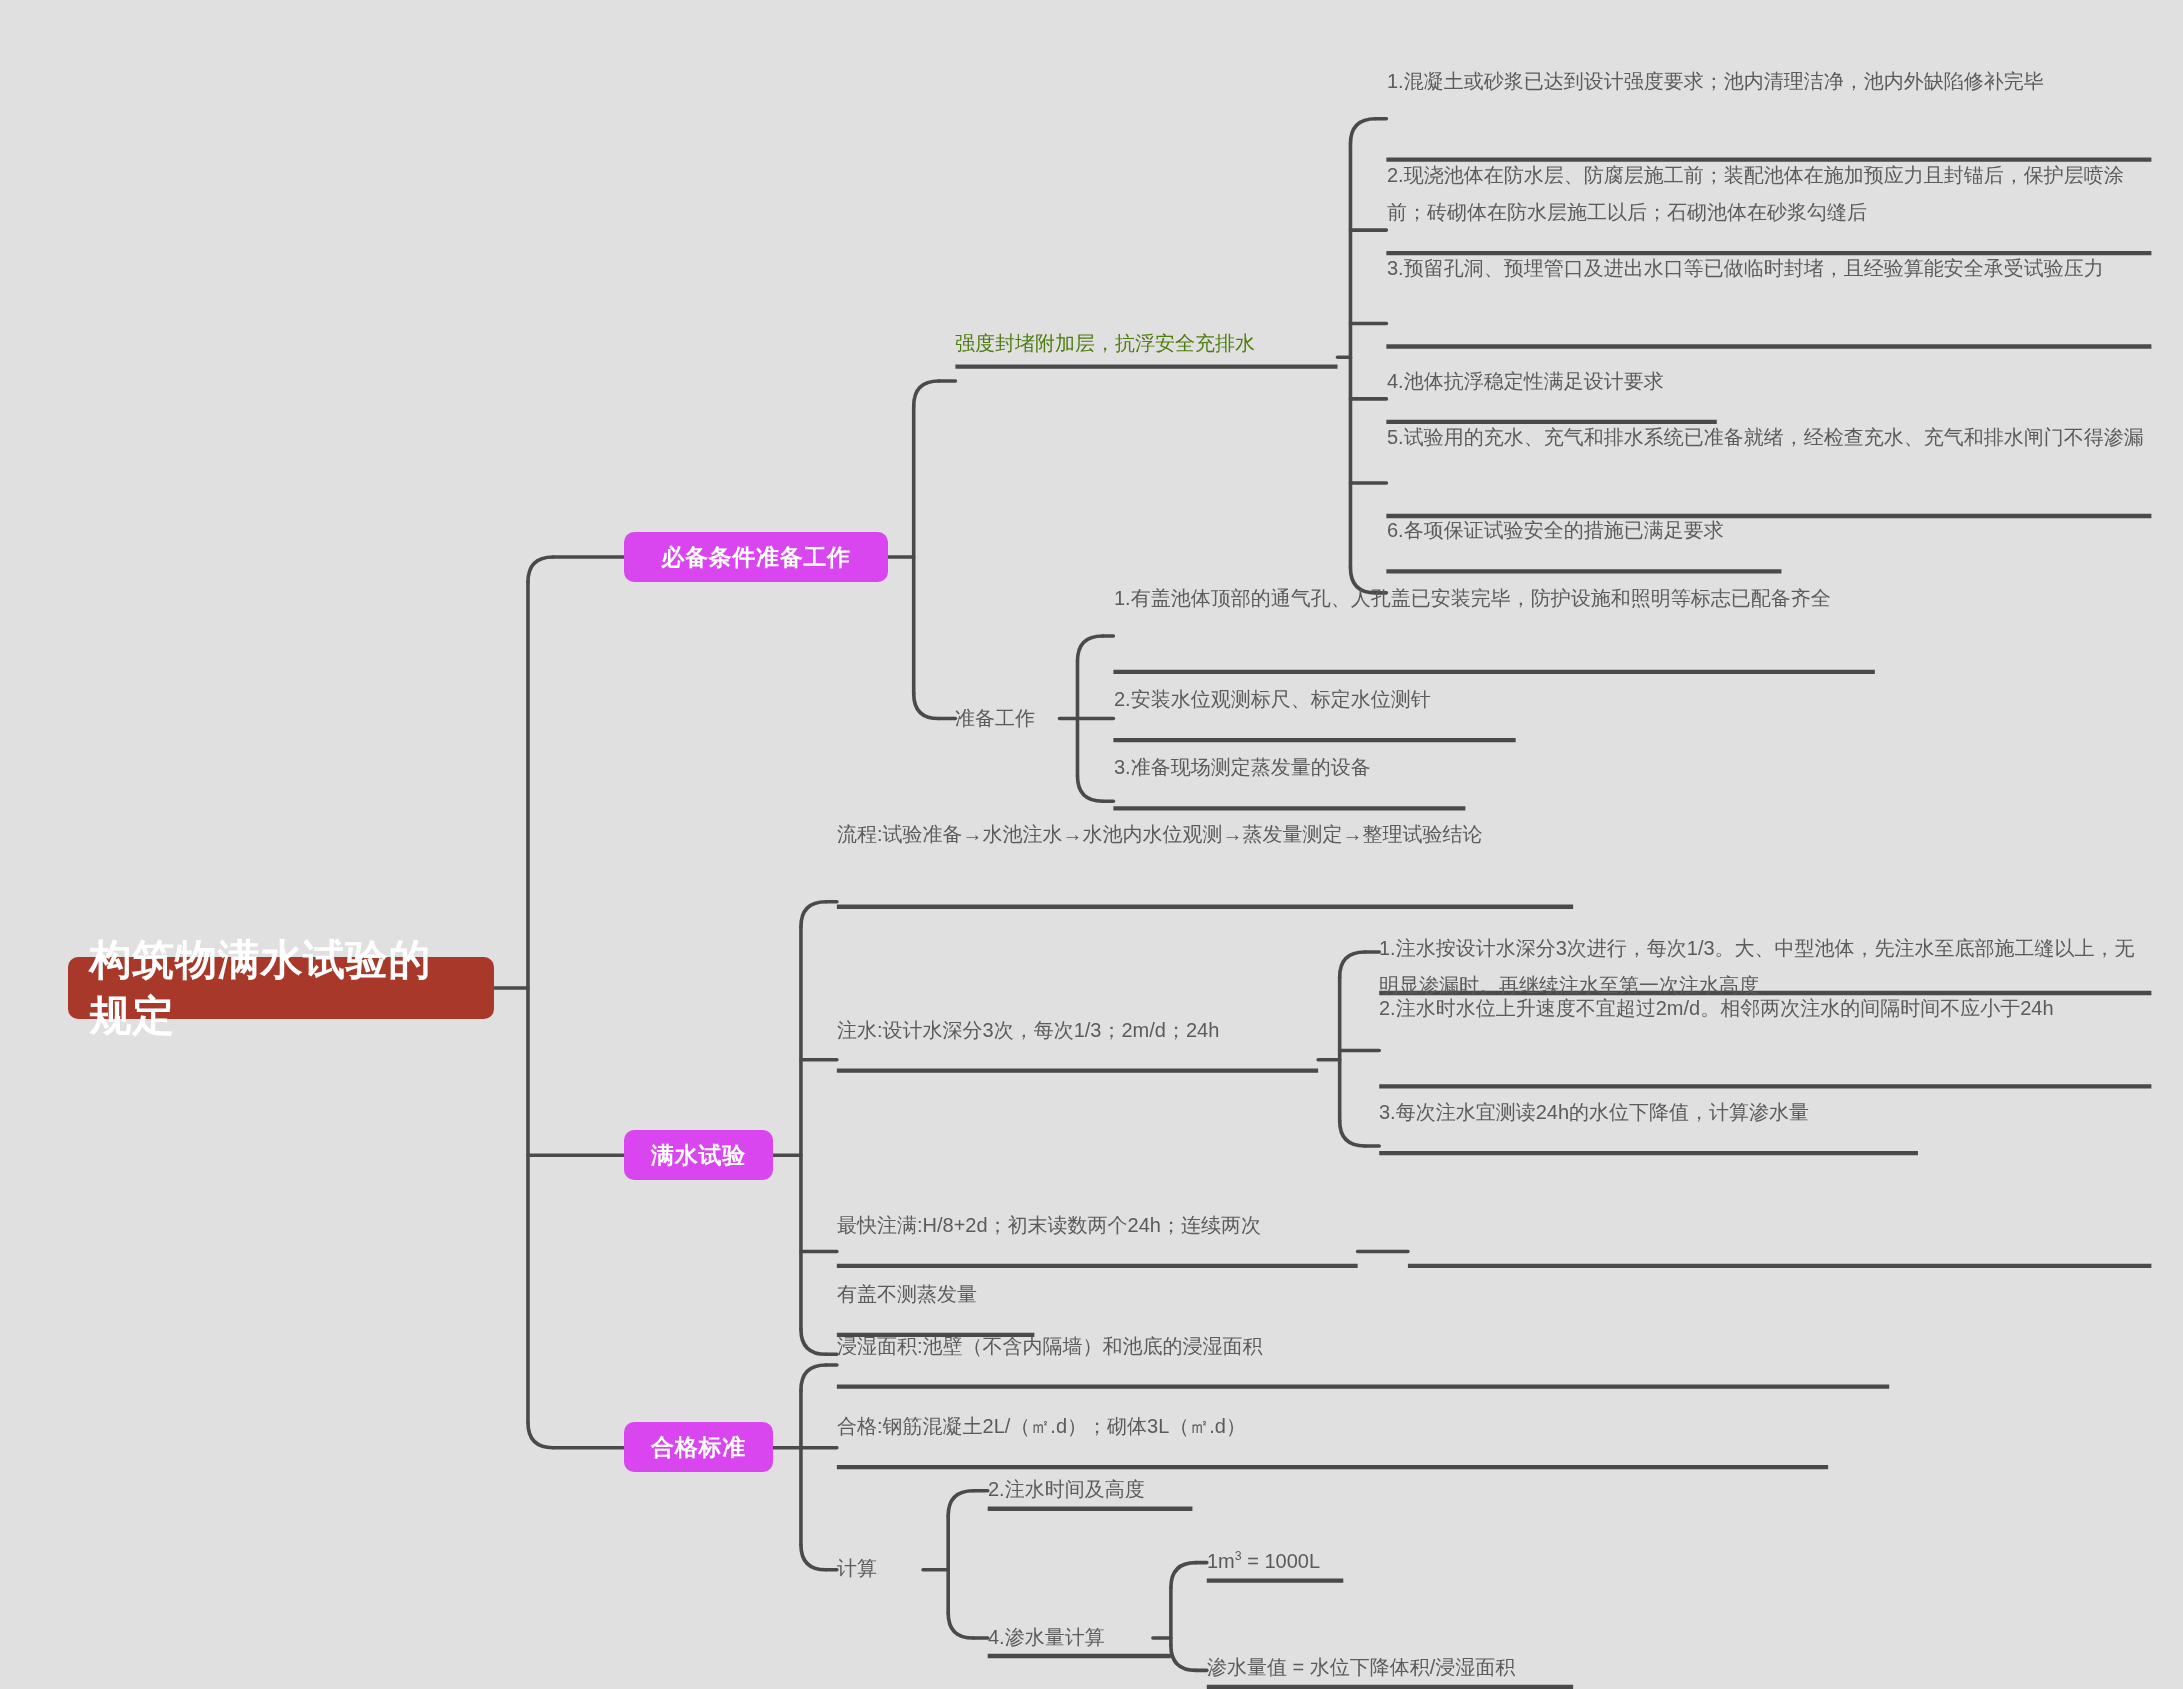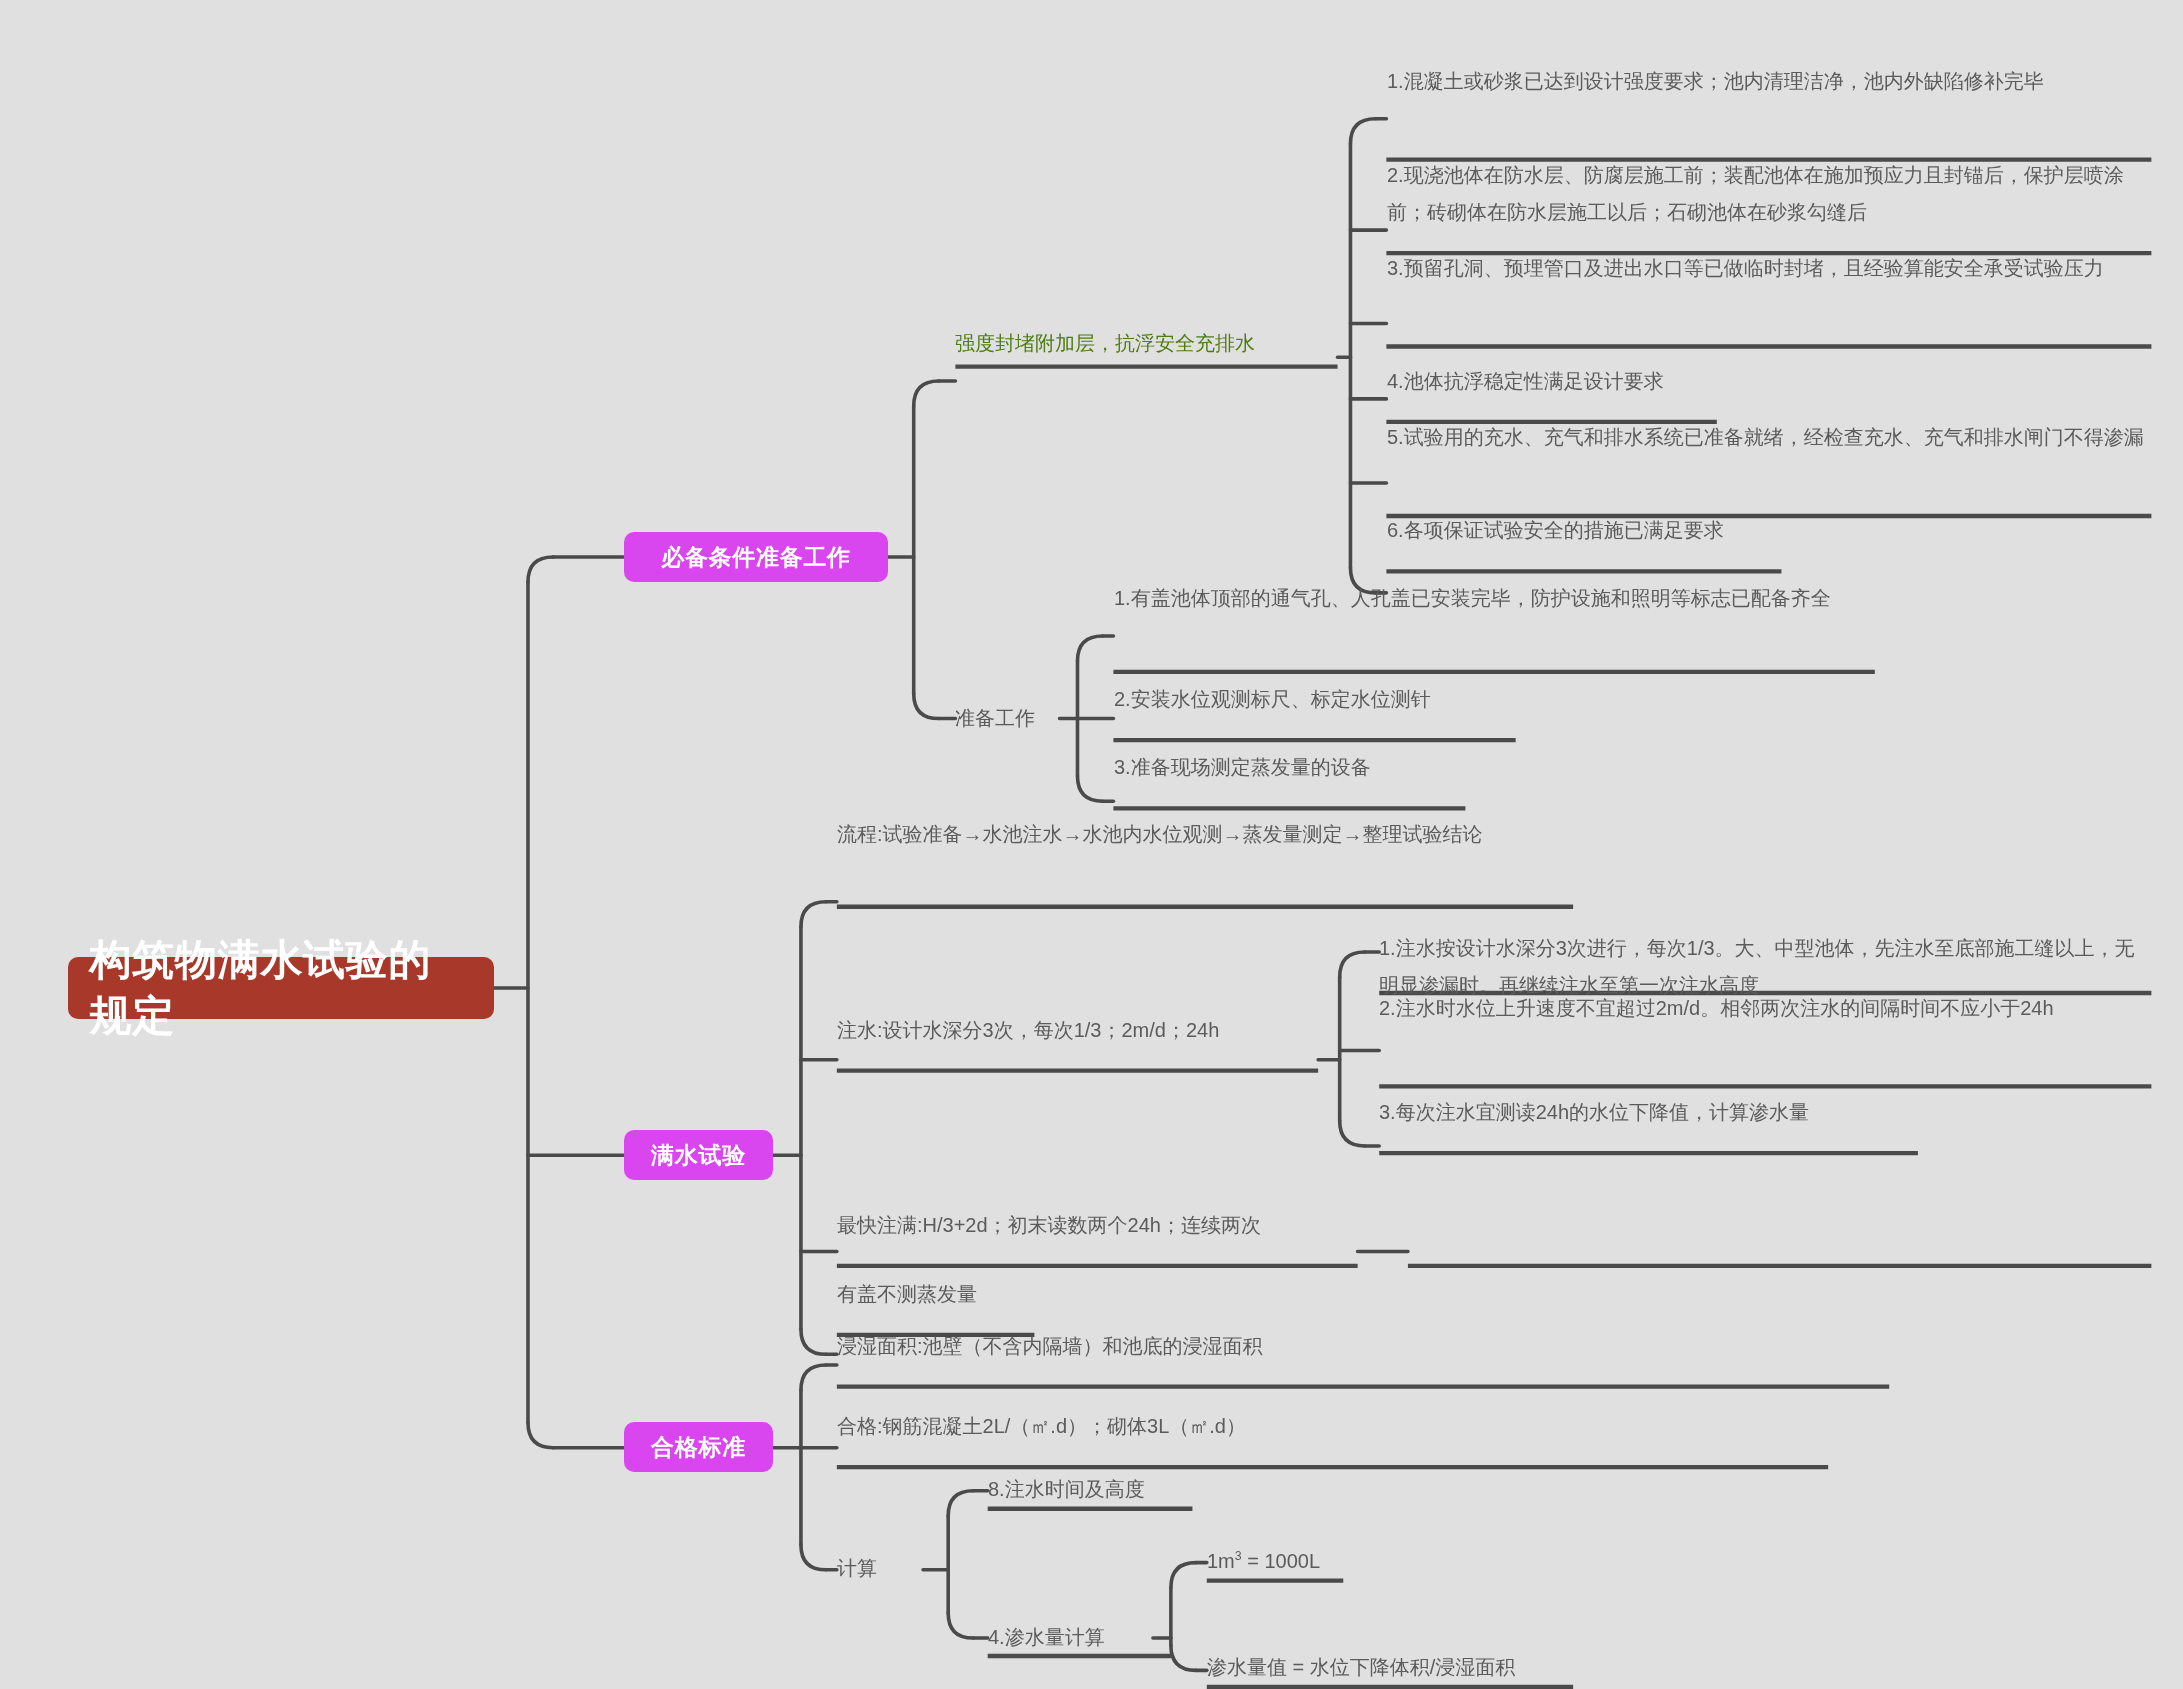--- a/index.html
+++ b/index.html
@@ -241,42 +241,42 @@
     <span>1.注水按设计水深分3次进行，每次1/3。大、中型池体，先注水至底部施工缝以上，无明显渗漏时。再继续注水至第一次注水高度</span>
   </div>
   <div class="node leaf" style="left:1379px;top:990px;width:772px;">
     <span>2.注水时水位上升速度不宜超过2m/d。相邻两次注水的间隔时间不应小于24h</span>
   </div>
   <div class="node leaf nowrap" style="left:1379px;top:1094px;width:772px;">
     <span>3.每次注水宜测读24h的水位下降值，计算渗水量</span>
   </div>
 
   <div class="node leaf nowrap" style="left:837px;top:1207px;width:524px;">
-    <span>最快注满:H/3+2d；初末读数两个24h；连续两次</span>
+    <span>最快注满:H/8+2d；初末读数两个24h；连续两次</span>
   </div>
 
 
   <div class="node leaf nowrap" style="left:837px;top:1276px;width:287px;">
     <span>有盖不测蒸发量</span>
   </div>
 
   <div class="node leaf nowrap" style="left:837px;top:1328px;width:1056px;">
     <span>浸湿面积:池壁（不含内隔墙）和池底的浸湿面积</span>
   </div>
 
   <div class="node leaf nowrap" style="left:837px;top:1408px;width:999px;">
     <span>合格:钢筋混凝土2L/（㎡.d）；砌体3L（㎡.d）</span>
   </div>
 
   <div class="node leaf nowrap" style="left:837px;top:1550px;width:108px;">
     <span>计算</span>
   </div>
 
   <div class="node leaf nowrap" style="left:988px;top:1471px;width:216px;">
-    <span>8.注水时间及高度</span>
+    <span>2.注水时间及高度</span>
   </div>
   <div class="node leaf nowrap" style="left:988px;top:1619px;width:216px;">
     <span>4.渗水量计算</span>
   </div>
 
   <div class="node leaf nowrap" style="left:1207px;top:1543px;width:216px;">
     <span>1m</span><sup>3</sup><span> = 1000L</span>
   </div>
 
   <div class="node leaf nowrap" style="left:1207px;top:1649px;width:374px;">

